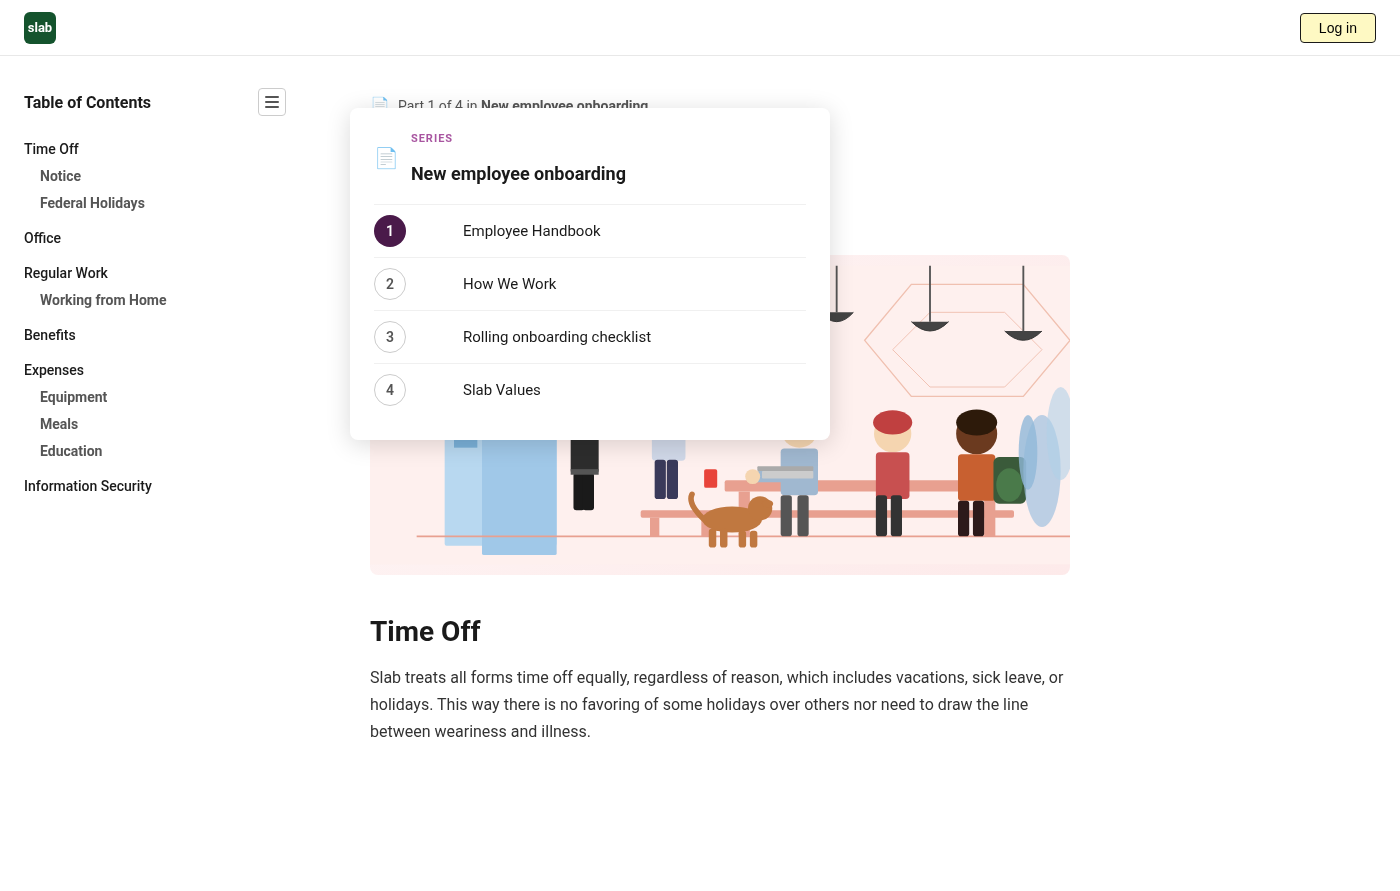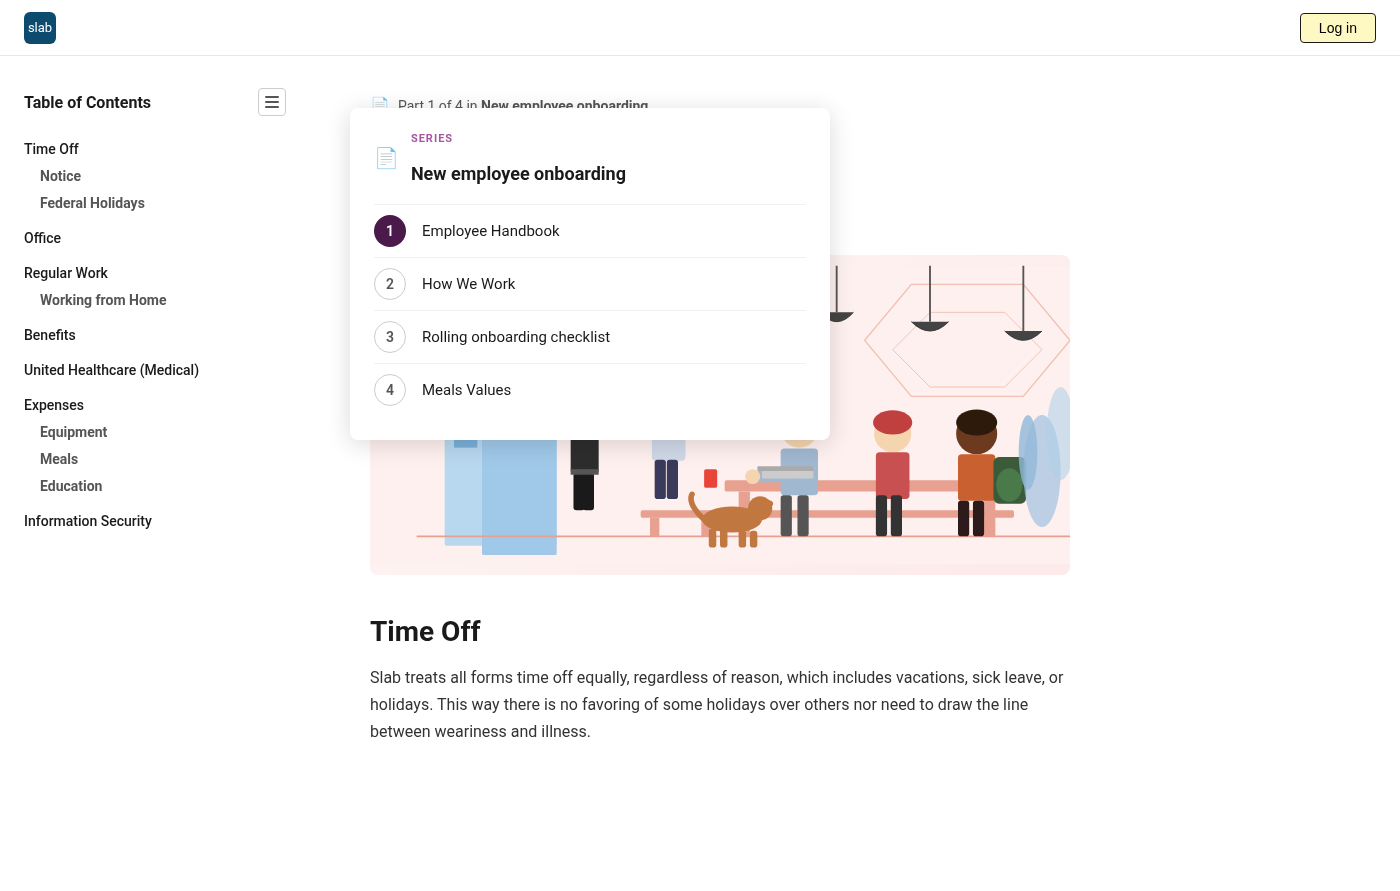--- a/index.html
+++ b/index.html
@@ -16,27 +16,27 @@
       position: fixed;
       top: 0;
       left: 0;
       right: 0;
       background: #fff;
       z-index: 100;
     }
     .slab-logo {
       width: 32px;
       height: 32px;
-      background: #0c4a6e;
+      background: #14532d;
       border-radius: 6px;
       display: flex;
       align-items: center;
       justify-content: center;
       color: #fff;
-      font-weight: 400;
+      font-weight: 700;
       font-size: 13px;
     }
     .login-btn {
       border: 1.5px solid #1a1a1a;
       background: #fef9c3;
       padding: 6px 18px;
       border-radius: 4px;
       font-size: 14px;
       font-weight: 500;
       cursor: pointer;
@@ -197,20 +197,21 @@
       color: #fff;
     }
     .series-num.inactive {
       border: 1.5px solid #ccc;
       color: #555;
       background: #fff;
     }
     .series-item-label {
       font-size: 15px;
       color: #1a1a1a;
+      margin-left: 41px;
     }
 
     
     .illustration {
       width: 100%;
       height: 320px;
       background: linear-gradient(135deg, #fef5f5 0%, #fdeaea 100%);
       border-radius: 8px;
       margin: 24px 0 40px 0;
       overflow: hidden;
@@ -261,21 +262,20 @@
       </div>
     </div>
     <div id="toc-list">
         <div class="toc-item level1">Time Off</div>
         <div class="toc-item level2">Notice</div>
         <div class="toc-item level2">Federal Holidays</div>
         <div class="toc-item level1">Office</div>
         <div class="toc-item level1">Regular Work</div>
         <div class="toc-item level2">Working from Home</div>
         <div class="toc-item level1">Benefits</div>
-        <div class="toc-item level1">United Healthcare (Medical)</div>
         <div class="toc-item level1">Expenses</div>
         <div class="toc-item level2">Equipment</div>
         <div class="toc-item level2">Meals</div>
         <div class="toc-item level2">Education</div>
         <div class="toc-item level1">Information Security</div>
       </div>
   </aside>
 
   <main class="main-content">
 
@@ -303,21 +303,21 @@
           <div class="series-item">
             <div class="series-num inactive">2</div>
             <span class="series-item-label">How We Work</span>
           </div>
           <div class="series-item">
             <div class="series-num inactive">3</div>
             <span class="series-item-label">Rolling onboarding checklist</span>
           </div>
           <div class="series-item">
             <div class="series-num inactive">4</div>
-            <span class="series-item-label">Meals Values</span>
+            <span class="series-item-label">Slab Values</span>
           </div>
         </div>
     </div>
 
     <div class="big-letter">E</div>
 
     <div class="illustration">
       <svg viewBox="0 0 750 320" xmlns="http://www.w3.org/2000/svg">
 
         <rect width="750" height="320" fill="#fef0ee"></rect>

